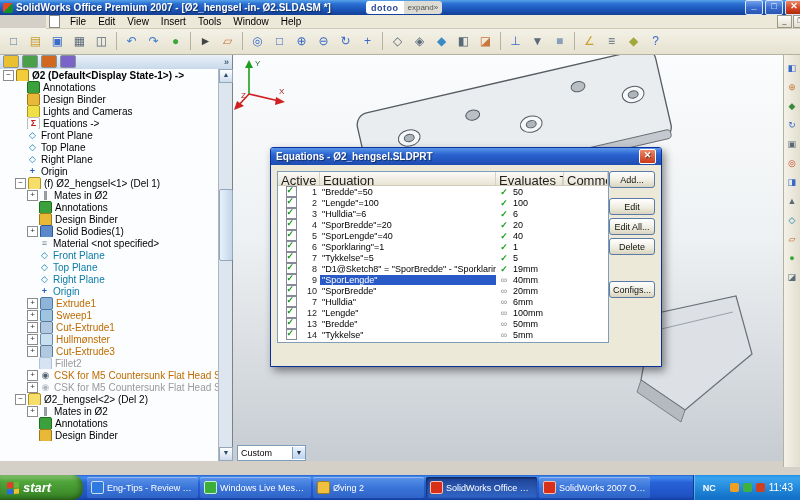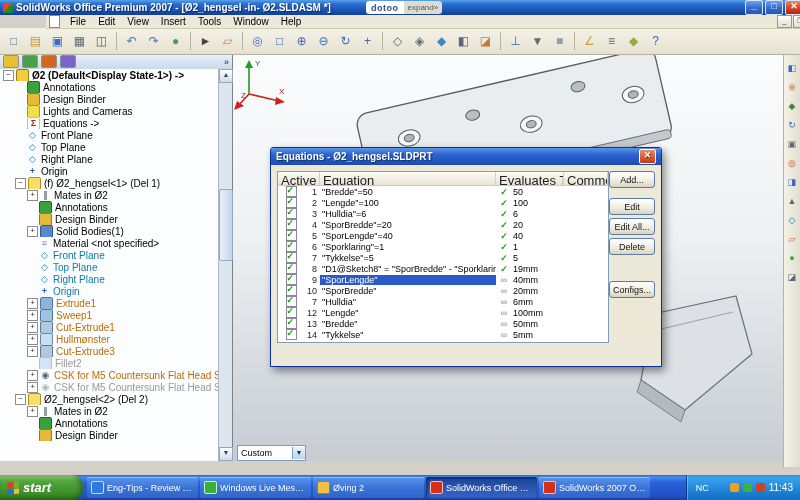--- a/index.html
+++ b/index.html
@@ -130,21 +130,21 @@
   .tasks{display:flex;align-items:center;gap:2px;padding-left:4px;flex:1;overflow:hidden;}
   .taskbtn{width:103px;height:21px;border-radius:2px;background:linear-gradient(180deg,#5a94ea 0%,#3a74d8 50%,#2f64c8 100%);box-shadow:inset 0 1px 0 rgba(255,255,255,.35);color:#fff;font-size:9px;display:flex;align-items:center;gap:3px;padding:0 4px;white-space:nowrap;overflow:hidden;flex:none;}
   .taskbtn.pressed{background:linear-gradient(180deg,#1d4196,#2c5ab4 60%,#2f64c8);box-shadow:inset 1px 1px 3px rgba(0,0,0,.55);}
   .tbico{width:11px;height:11px;border-radius:2px;flex:none;}
   .tbico.ie{background:#2e7ae0;border:1px solid #cde;} 
   .tbico.messenger{background:#3ab03a;border:1px solid #cec;}
   .tbico.folder{background:#f0c040;border:1px solid #a88018;}
   .tbico.solidworks{background:#d83018;border:1px solid #f8c0b0;}
   .tlbl{overflow:hidden;text-overflow:ellipsis;}
   .tray{height:25px;background:linear-gradient(180deg,#2090e8 0%,#38a2ee 12%,#1272c8 90%);border-left:1px solid #0a4090;box-shadow:inset 1px 0 0 rgba(255,255,255,.3);display:flex;align-items:center;gap:4px;padding:0 7px 0 6px;color:#fff;font-size:9px;flex:none;}
-  .lang{font-weight:normal;padding:0 3px;margin-right:14px;}
+  .lang{font-weight:bold;padding:0 3px;margin-right:7px;}
   .trico{width:9px;height:9px;border-radius:2px;flex:none;}
   .trico.a{background:#f0a020;} .trico.b{background:#40b040;} .trico.c{background:#d04020;}
   .clock{font-size:10px;}
 </style>
 </head>
 <body>
 
 <div class="screen">
 
   <div class="titlebar">

